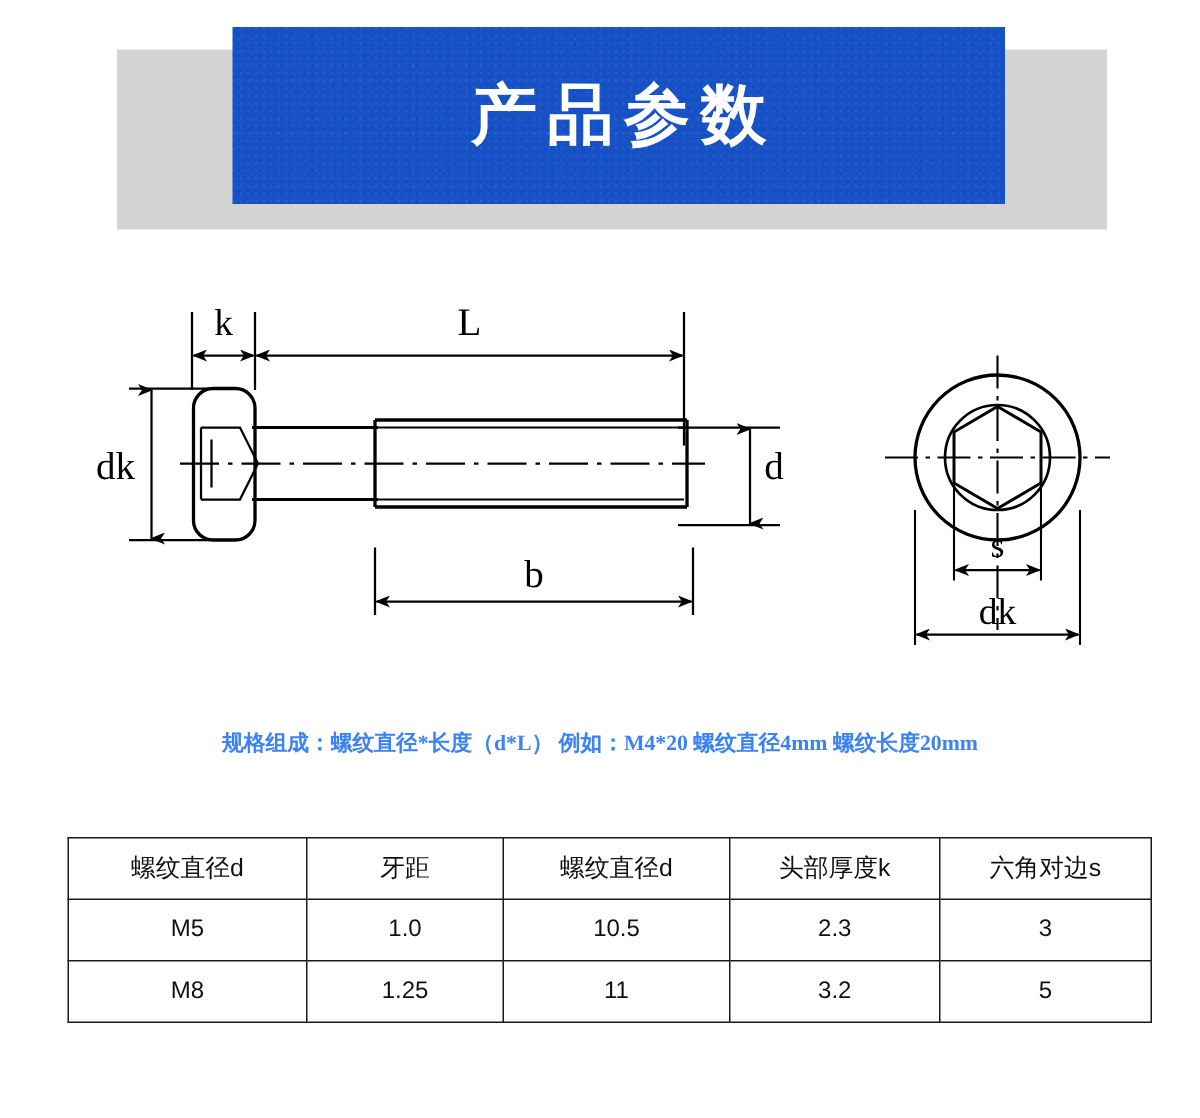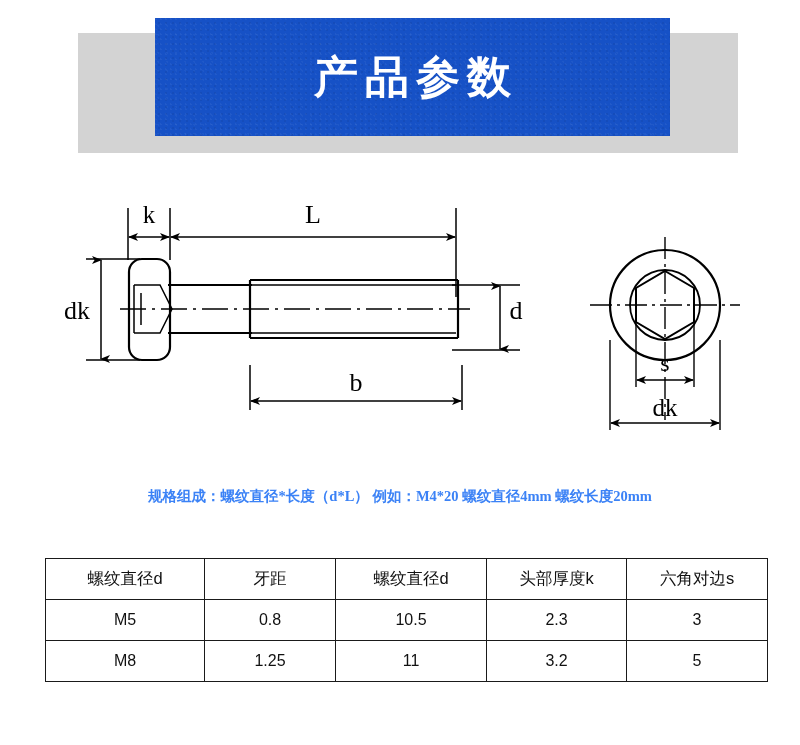--- a/index.html
+++ b/index.html
@@ -204,21 +204,21 @@
       <tbody>
         <tr class="head">
           <td class="c0">螺纹直径d</td>
           <td class="c1">牙距</td>
           <td class="c2">螺纹直径d</td>
           <td class="c3">头部厚度k</td>
           <td class="c4">六角对边s</td>
         </tr>
         <tr>
           <td class="c0">M5</td>
-          <td class="c1">0.8</td>
+          <td class="c1">1.0</td>
           <td class="c2">10.5</td>
           <td class="c3">2.3</td>
           <td class="c4">3</td>
         </tr>
         <tr>
           <td class="c0">M8</td>
           <td class="c1">1.25</td>
           <td class="c2">11</td>
           <td class="c3">3.2</td>
           <td class="c4">5</td>

